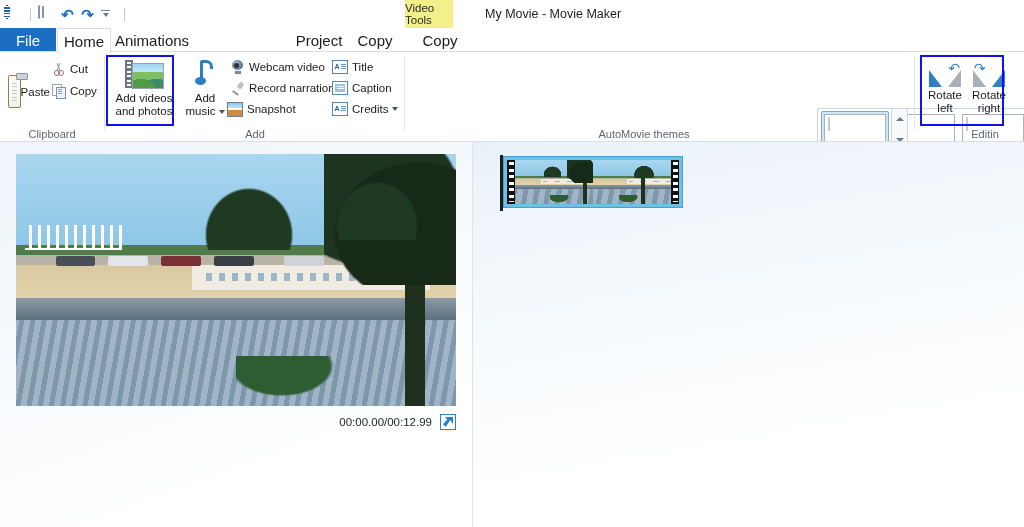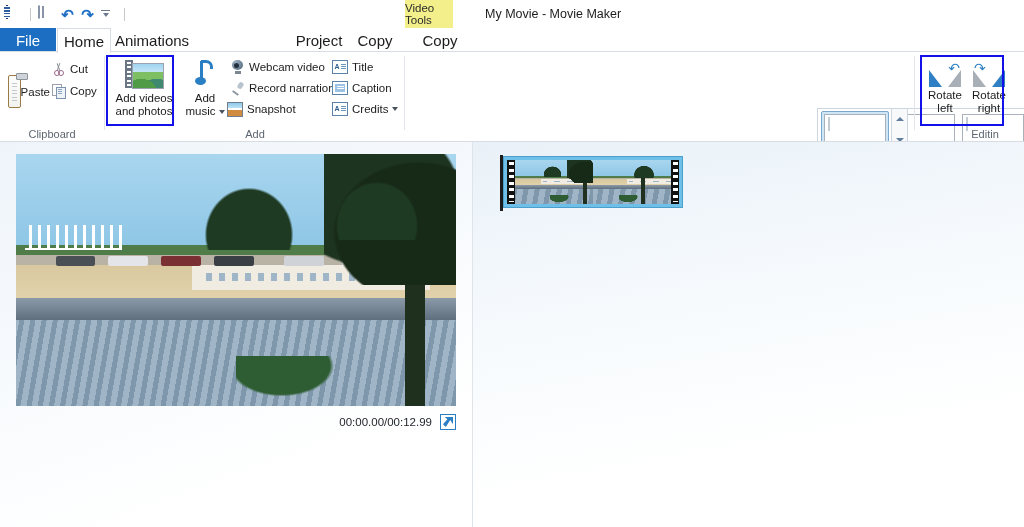--- a/index.html
+++ b/index.html
@@ -375,20 +375,21 @@
           </div>
         <div class="sbtn dn" style="top:21px;">
             <span class="ar"></span>
           </div>
         <div class="sbtn dn mr" style="top:42px;">
             <span class="bar"></span>
             <span class="ar"></span>
           </div>
       </div>
 
+      <div class="glabel" style="left:0;width:478px;">AutoMovie themes</div>
     </div>
     <div class="grpdiv" style="left:914px;"></div>
 
     <div class="grp" style="left:915px;width:109px;">
       <div class="bigBtn" style="left:8px;top:4px;width:44px;">
         <span class="rotIcon">
           <span class="tri" style="left:1px;border-left:0;border-right:13px solid transparent;"></span>
           <span class="tri gry" style="right:1px;border-right:0;border-left:13px solid transparent;"></span>
           <span class="arrow" style="right:2px;">↶</span>
         </span>

